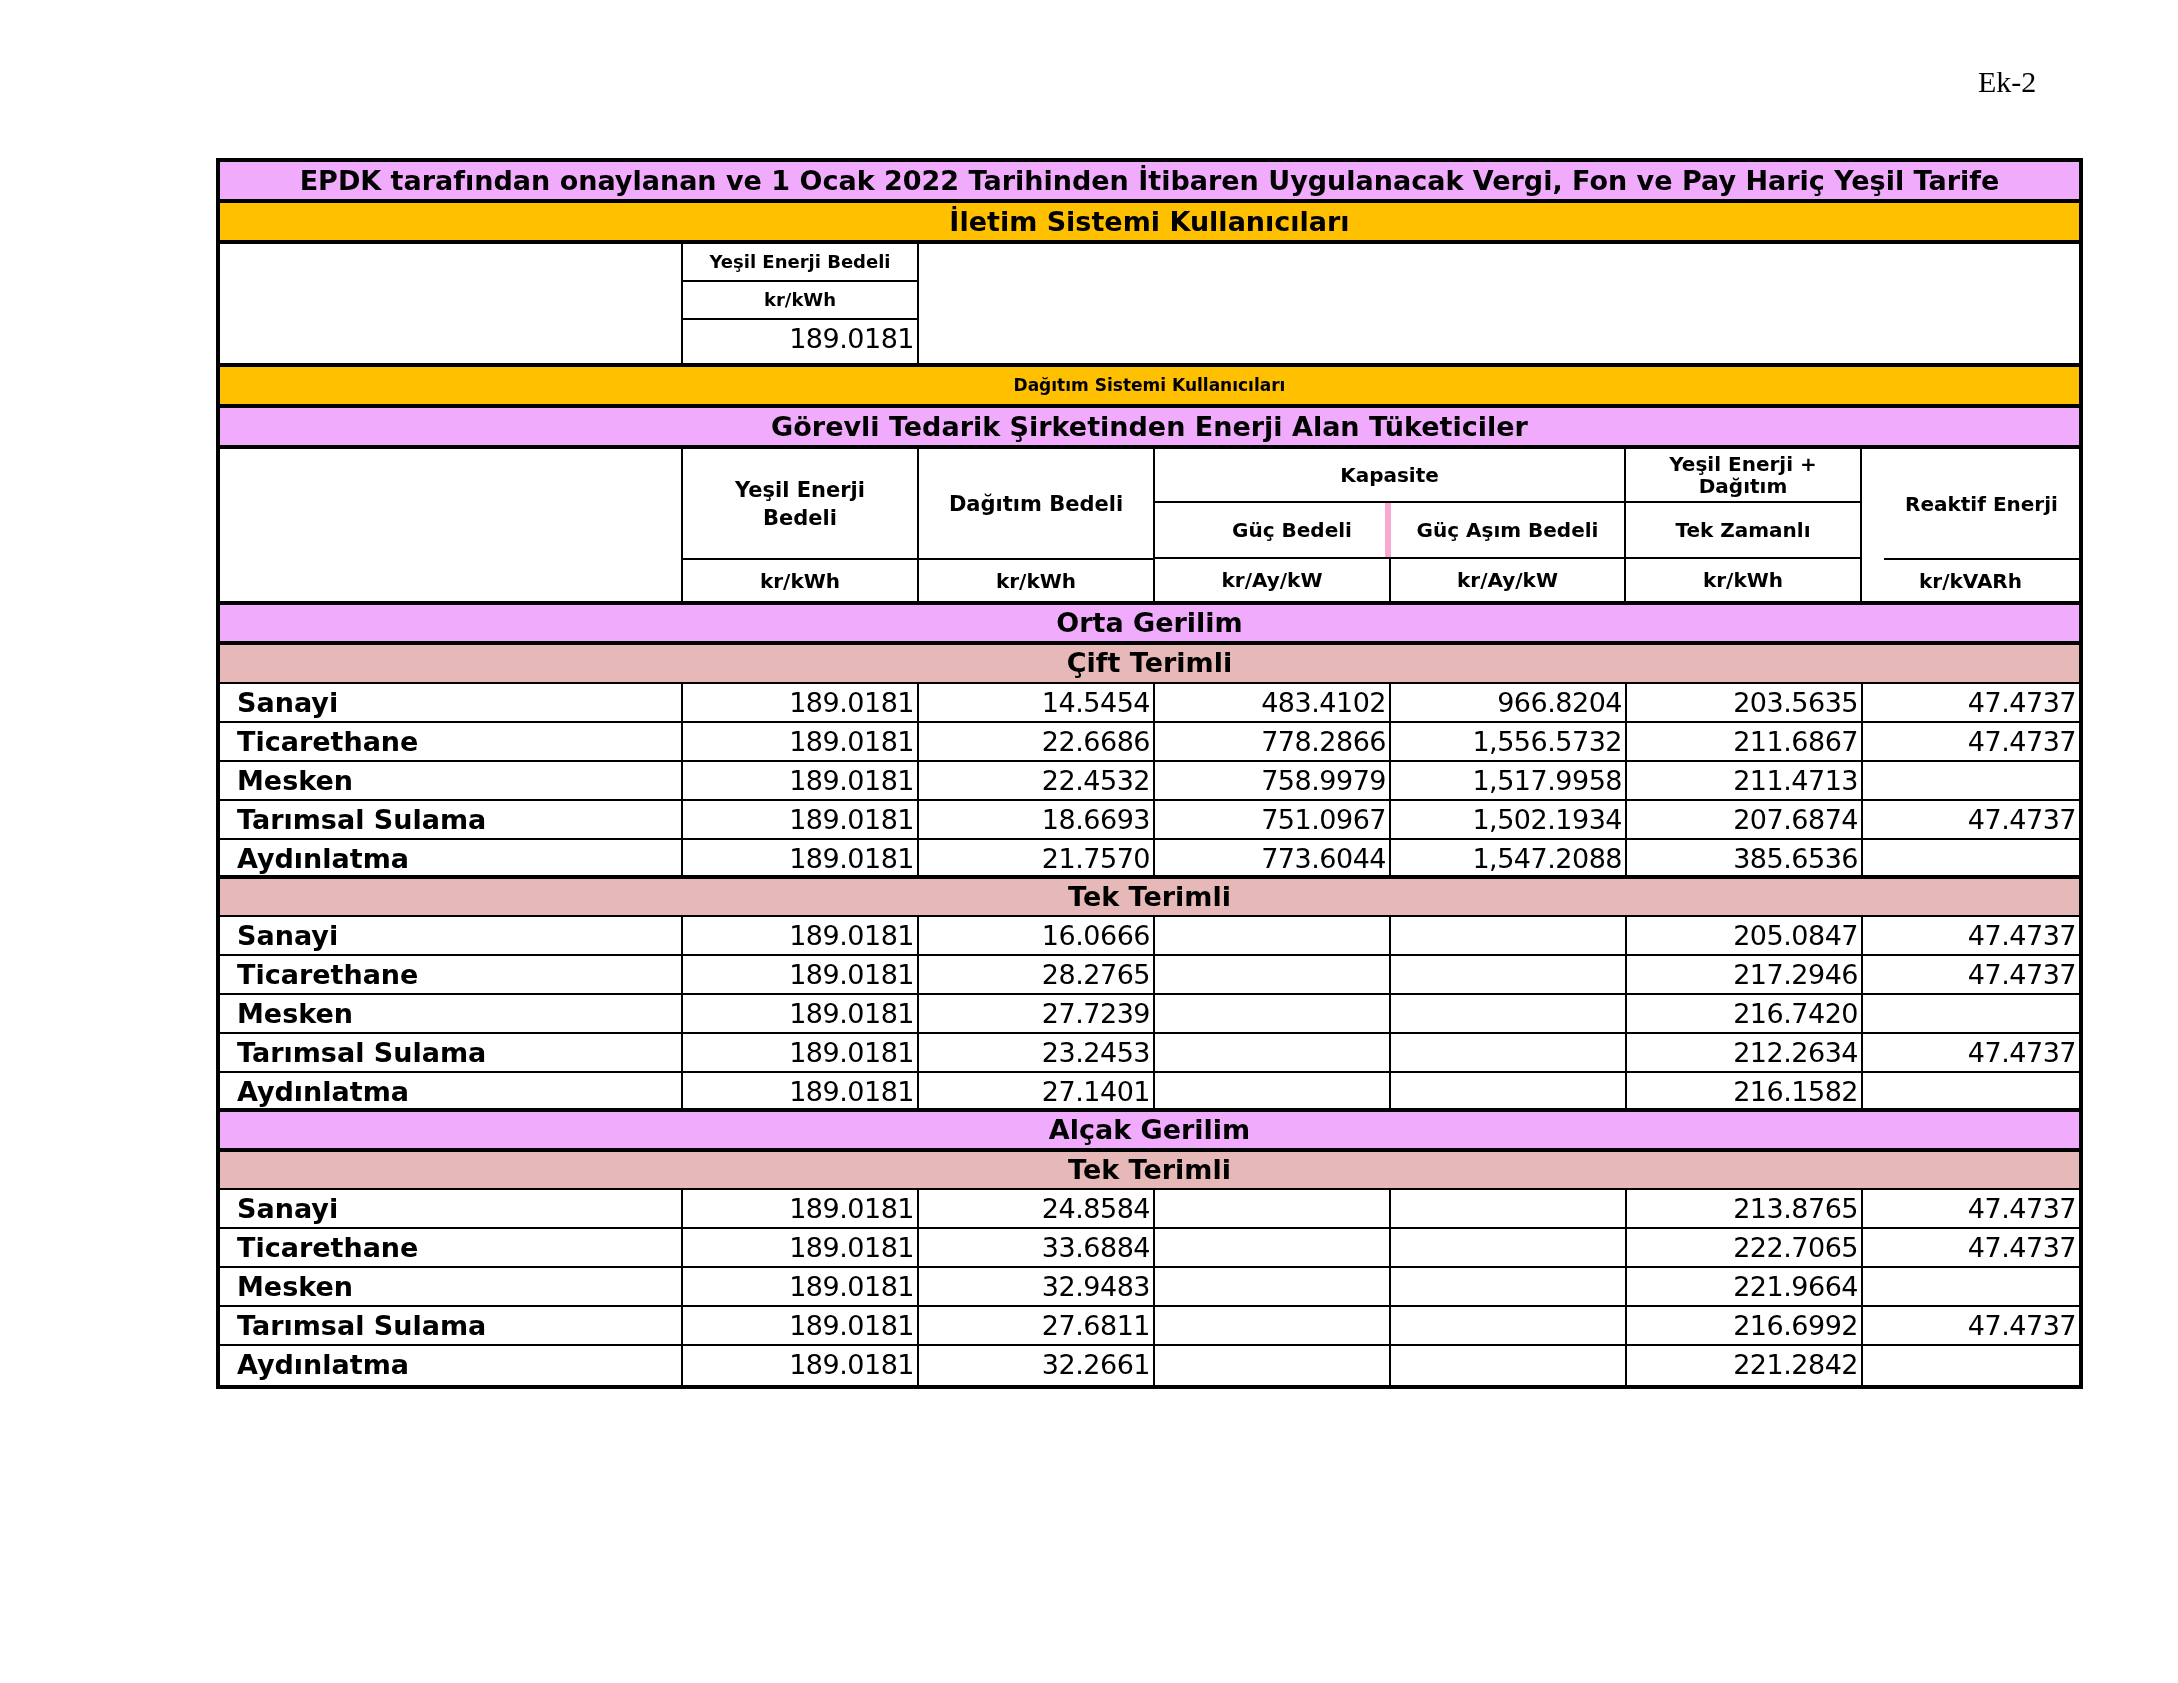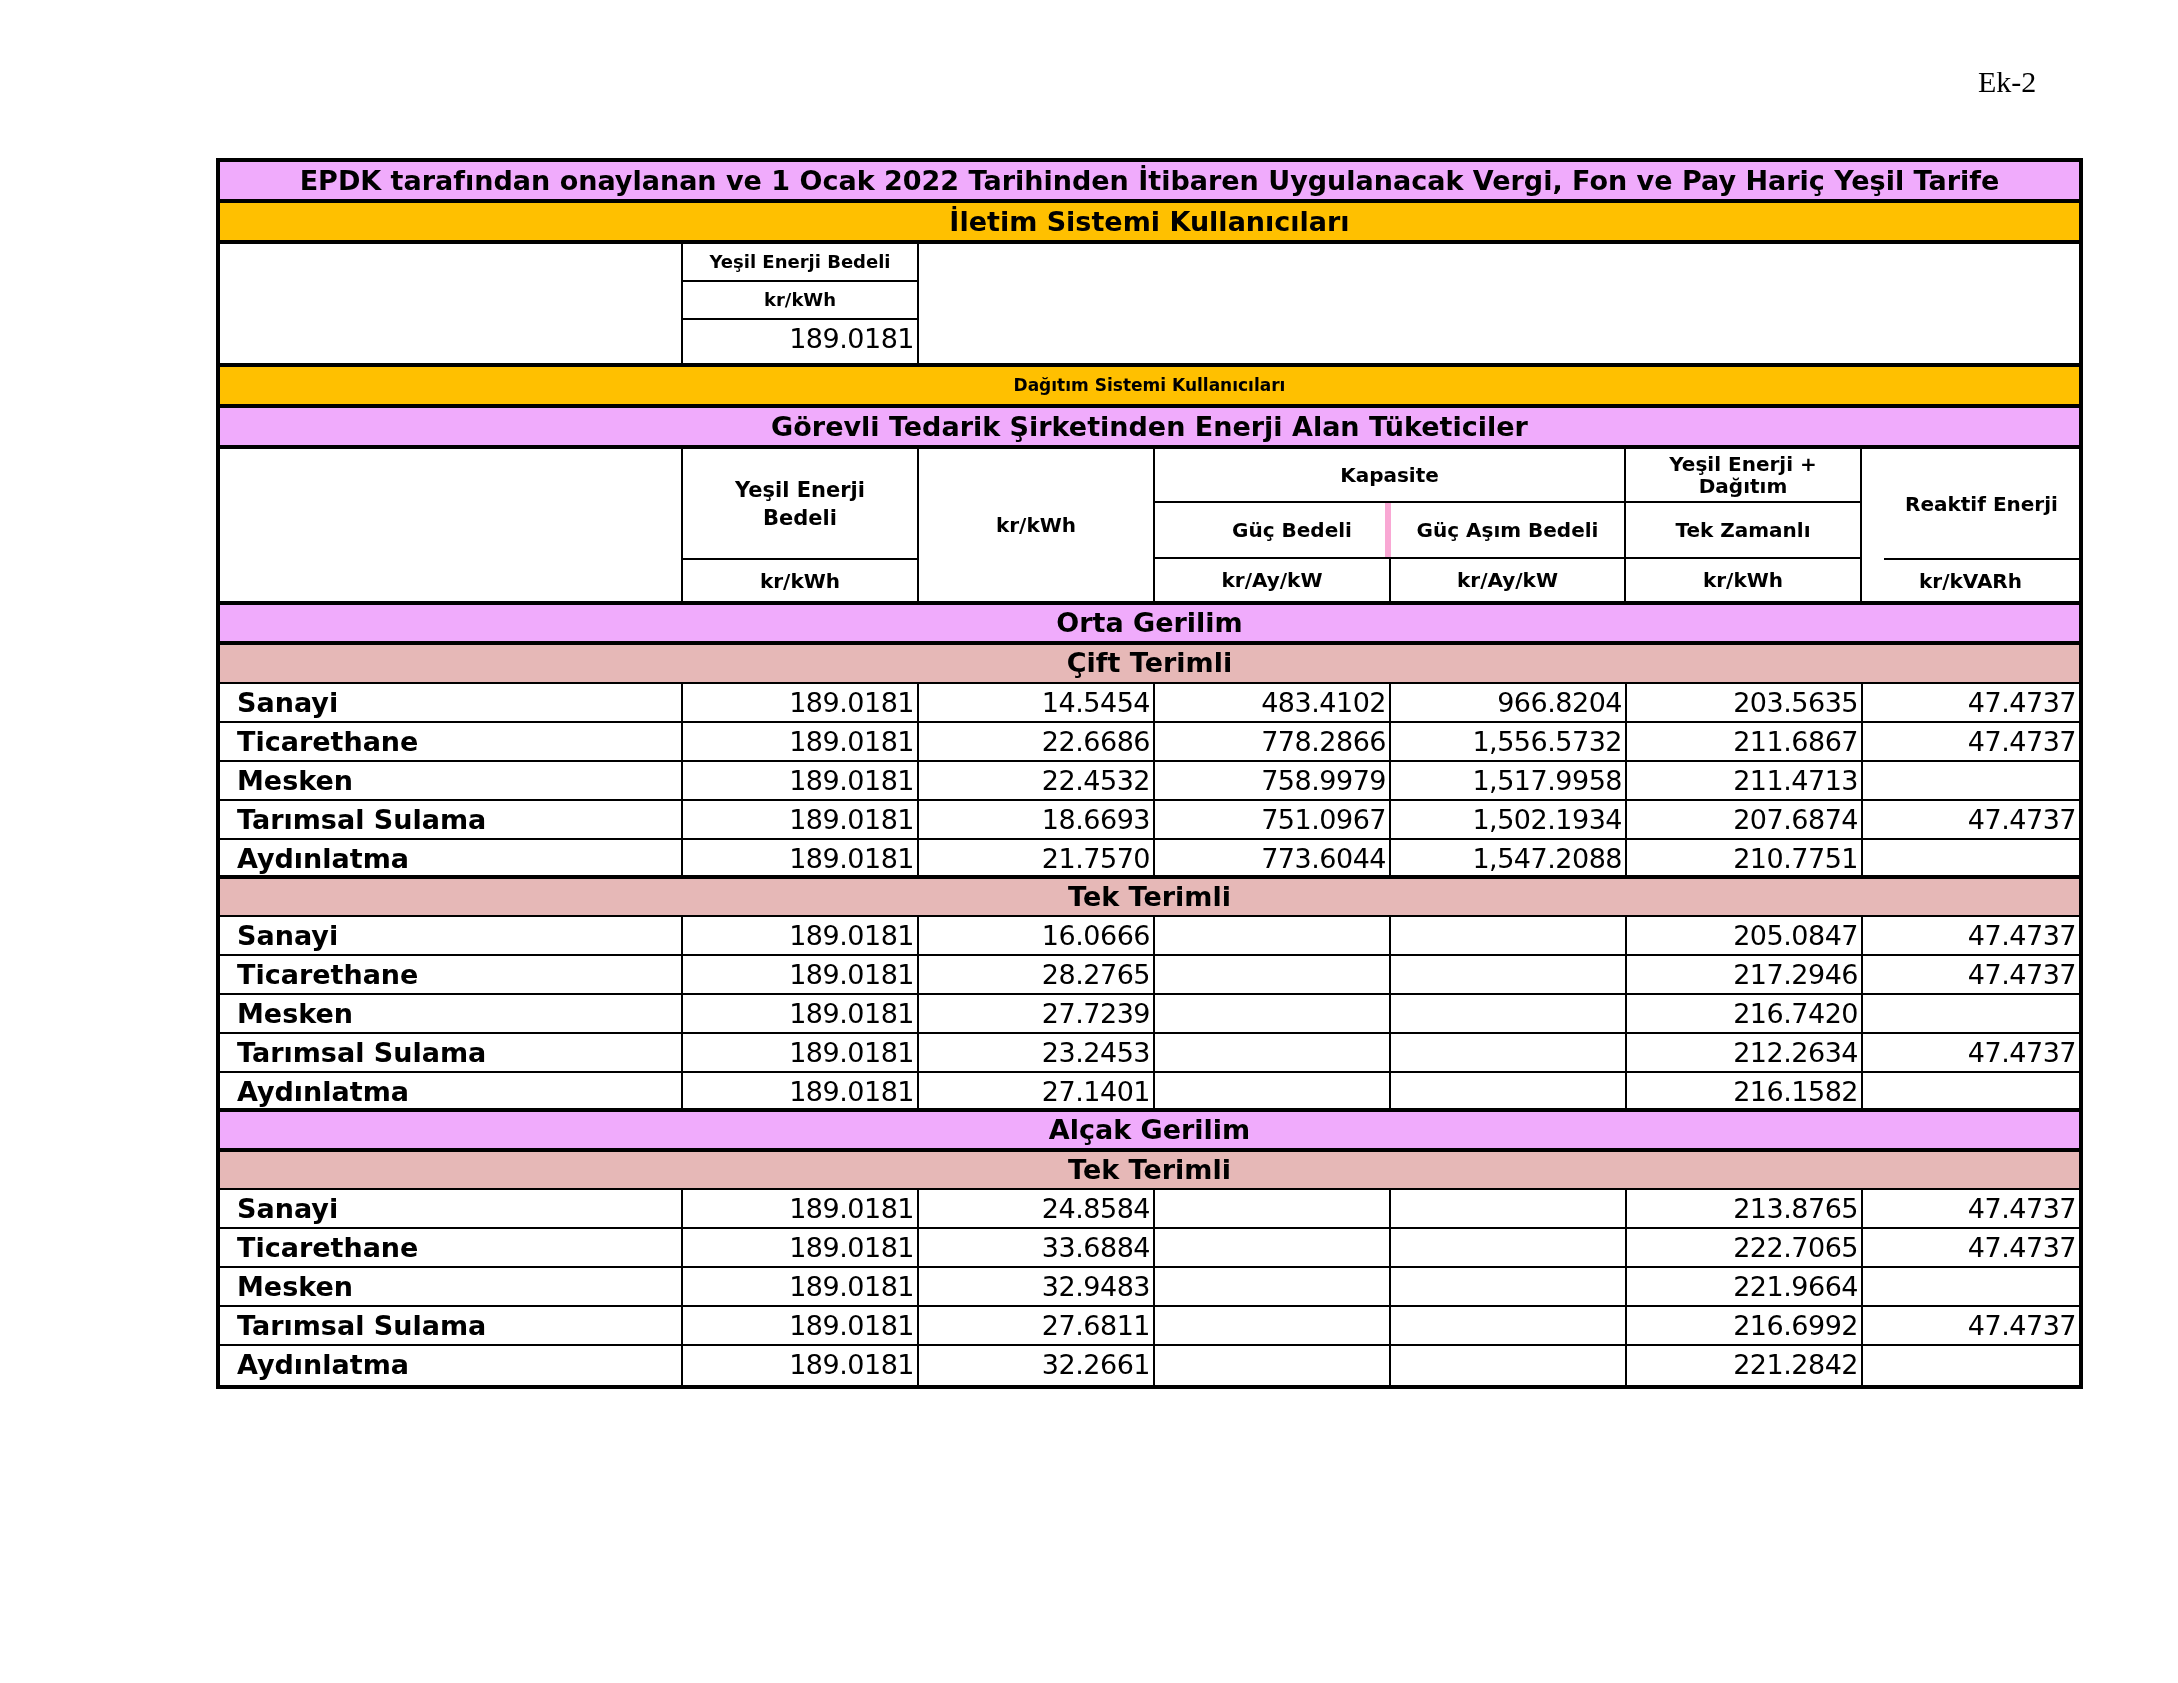--- a/index.html
+++ b/index.html
@@ -58,20 +58,21 @@
 
   <div style="display:flex;height:156px;border-bottom:4px solid #000;box-sizing:border-box;">
     <div class="cell c0"></div>
 
     <div class="cell cN" style="display:flex;flex-direction:column;">
       <div class="hdr" style="height:111px;border-bottom:2px solid #000;box-sizing:border-box;font-size:21px;line-height:28px;padding:0 40px;">Yeşil Enerji Bedeli</div>
       <div class="hdr" style="flex:1;">kr/kWh</div>
     </div>
 
     <div class="cell cN" style="display:flex;flex-direction:column;">
+      <div class="hdr" style="height:111px;border-bottom:2px solid #000;box-sizing:border-box;font-size:21px;">Dağıtım Bedeli</div>
       <div class="hdr" style="flex:1;">kr/kWh</div>
     </div>
 
     <div class="cell" style="width:471px;display:flex;flex-direction:column;">
       <div class="hdr" style="height:54px;border-bottom:2px solid #000;box-sizing:border-box;">Kapasite</div>
       <div style="display:flex;height:56px;border-bottom:2px solid #000;box-sizing:border-box;">
         <div class="hdr" style="width:236px;border-right:6px solid #f9a8d4;box-sizing:border-box;padding-left:44px;">Güç Bedeli</div>
         <div class="hdr" style="flex:1;">Güç Aşım Bedeli</div>
       </div>
       <div style="display:flex;flex:1;">
@@ -130,21 +131,21 @@
         <div class="cell num cN"><span>1,502.1934</span></div>
         <div class="cell num cN"><span>207.6874</span></div>
         <div class="cell num clast"><span>47.4737</span></div>
       </div>
       <div class="row last" style="height: 39px;">
         <div class="cell c0 lbl">Aydınlatma</div>
         <div class="cell num cN"><span>189.0181</span></div>
         <div class="cell num cN"><span>21.7570</span></div>
         <div class="cell num cN"><span>773.6044</span></div>
         <div class="cell num cN"><span>1,547.2088</span></div>
-        <div class="cell num cN"><span>210.7751</span></div>
+        <div class="cell num cN"><span>385.6536</span></div>
         <div class="cell num clast"><span></span></div>
       </div>
     </div>
 
   <div class="band pink" style="height:38px;font-size:27px;line-height:36px;border-bottom-width:2px;">Tek Terimli</div>
   <div id="og-tek">
       <div class="row" style="height: 39px;">
         <div class="cell c0 lbl">Sanayi</div>
         <div class="cell num cN"><span>189.0181</span></div>
         <div class="cell num cN"><span>16.0666</span></div>

